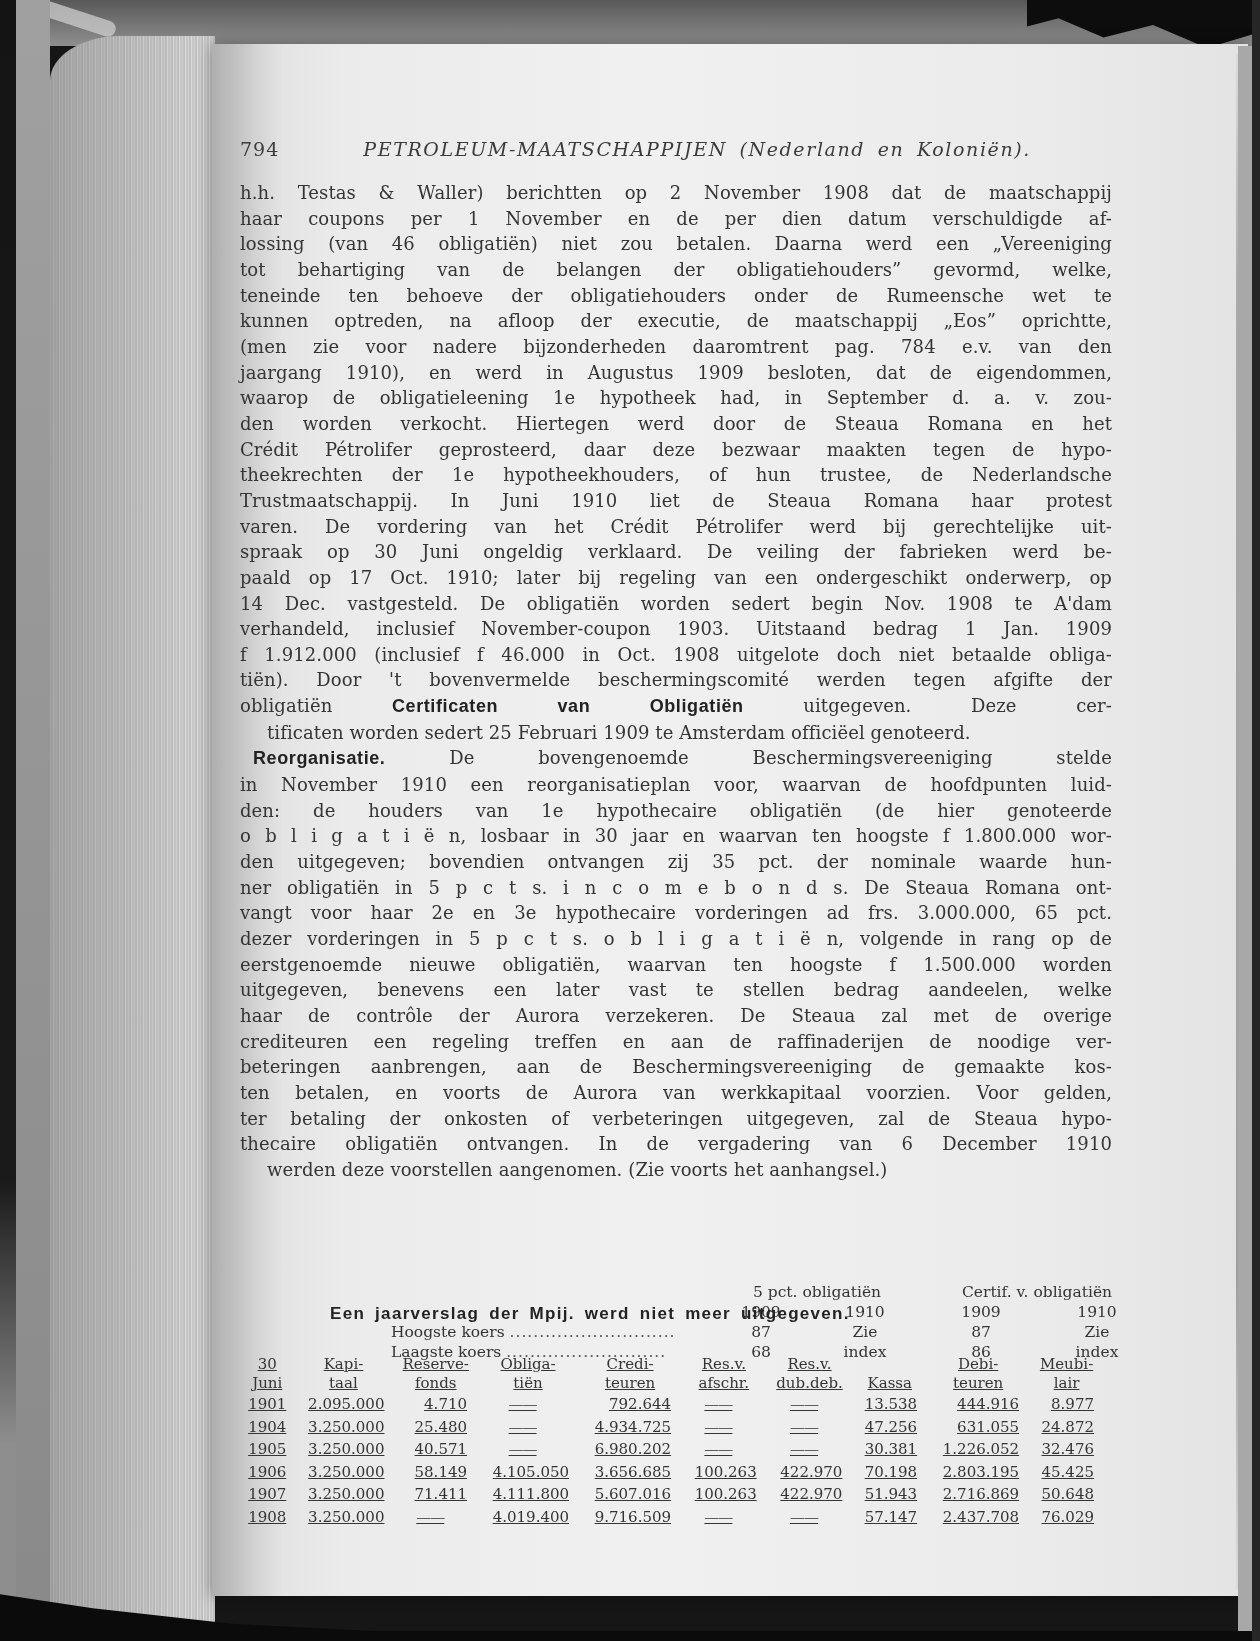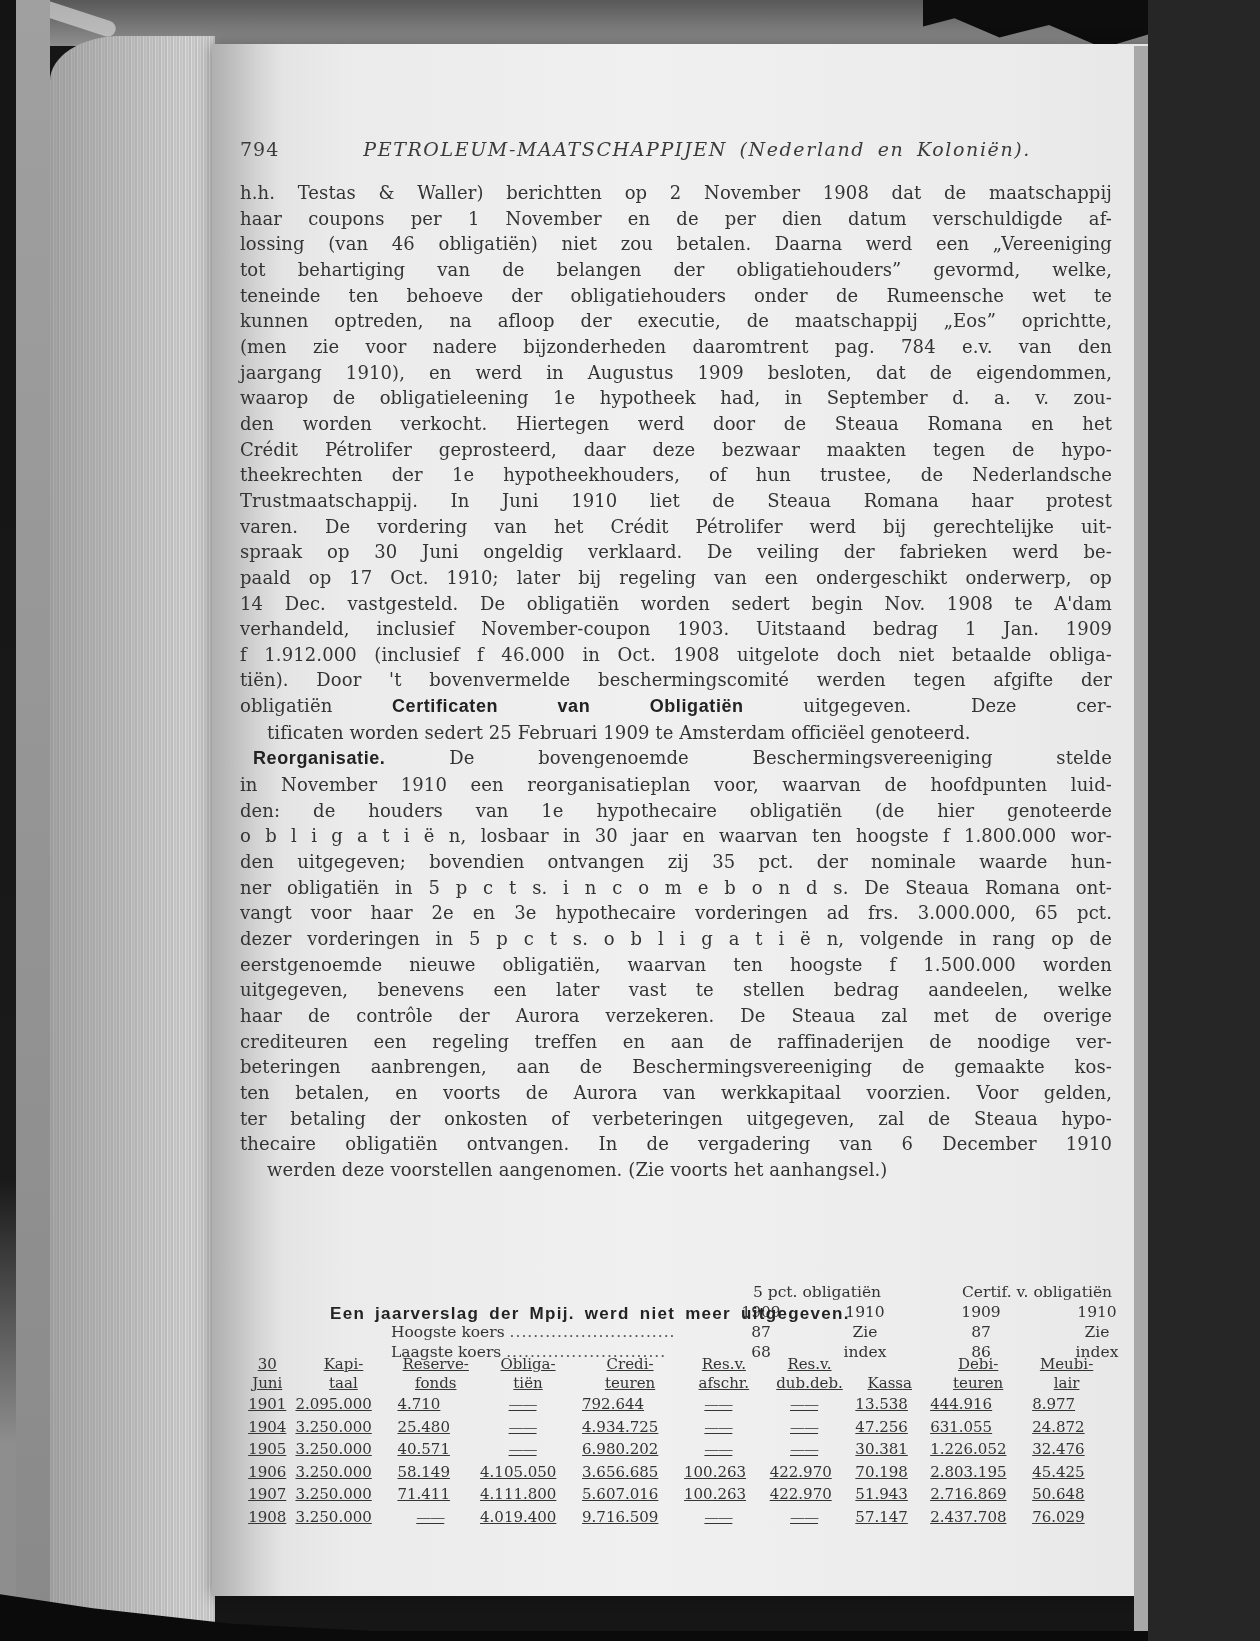--- a/index.html
+++ b/index.html
@@ -1,16 +1,16 @@
 <!DOCTYPE html>
 <html><head>
 <meta charset="utf-8">
 <style>
   html,body{margin:0;padding:0;background:#262626;}
-  .scene{position:relative;width:1148px;height:1641px;background:#161616;overflow:hidden;
+  .scene{position:relative;width:1252px;height:1641px;background:#161616;overflow:hidden;
          font-family:"DejaVu Serif", serif;}
   
   .top-band{position:absolute;left:0;top:0;width:1260px;height:46px;
             background:linear-gradient(180deg,#585858,#8f8f8f);}
   .top-streak{position:absolute;left:8px;top:6px;width:110px;height:16px;background:#cdcdcd;
               opacity:.75;transform:rotate(18deg);border-radius:8px;}
   .top-right-blob{position:absolute;right:0;top:0;width:225px;height:48px;background:#0d0d0d;
             clip-path:polygon(0 0,100% 0,100% 72%,80% 100%,56% 52%,34% 78%,14% 38%,0 55%);}
   .left-sliver{position:absolute;left:0;top:0;width:16px;height:1641px;
             background:linear-gradient(180deg,#141414 0%,#1a1a1a 72%,#8e8e8e 88%);}
@@ -55,21 +55,21 @@
   .dots{color:#555;letter-spacing:1px;}
   
   .note{position:absolute;left:118px;top:1260px;font-family:"Liberation Sans", sans-serif;
         font-weight:bold;font-size:17px;color:#232323;letter-spacing:1.3px;word-spacing:4px;}
   
   .fin{position:absolute;left:30px;top:1310px;width:862px;border-collapse:collapse;
         color:#343434;font-size:15px;text-decoration:underline;}
   .fin td{padding:1px 3px;white-space:nowrap;line-height:20.5px;}
   .fin .hd{text-align:center;vertical-align:bottom;line-height:18.5px;}
   .fin .yr{text-align:center;}
-  .fin .num{text-align:left;padding-right:10px;}
+  .fin .num{text-align:right;padding-right:10px;}
   .fin .dash{text-align:center;color:#5a5a5a;letter-spacing:-1px;padding-right:14px;}
 </style>
 </head>
 <body>
 
 <div class="scene">
   <div class="top-band"></div>
   <div class="top-streak"></div>
   <div class="top-right-blob"></div>
   <div class="left-sliver"></div>

